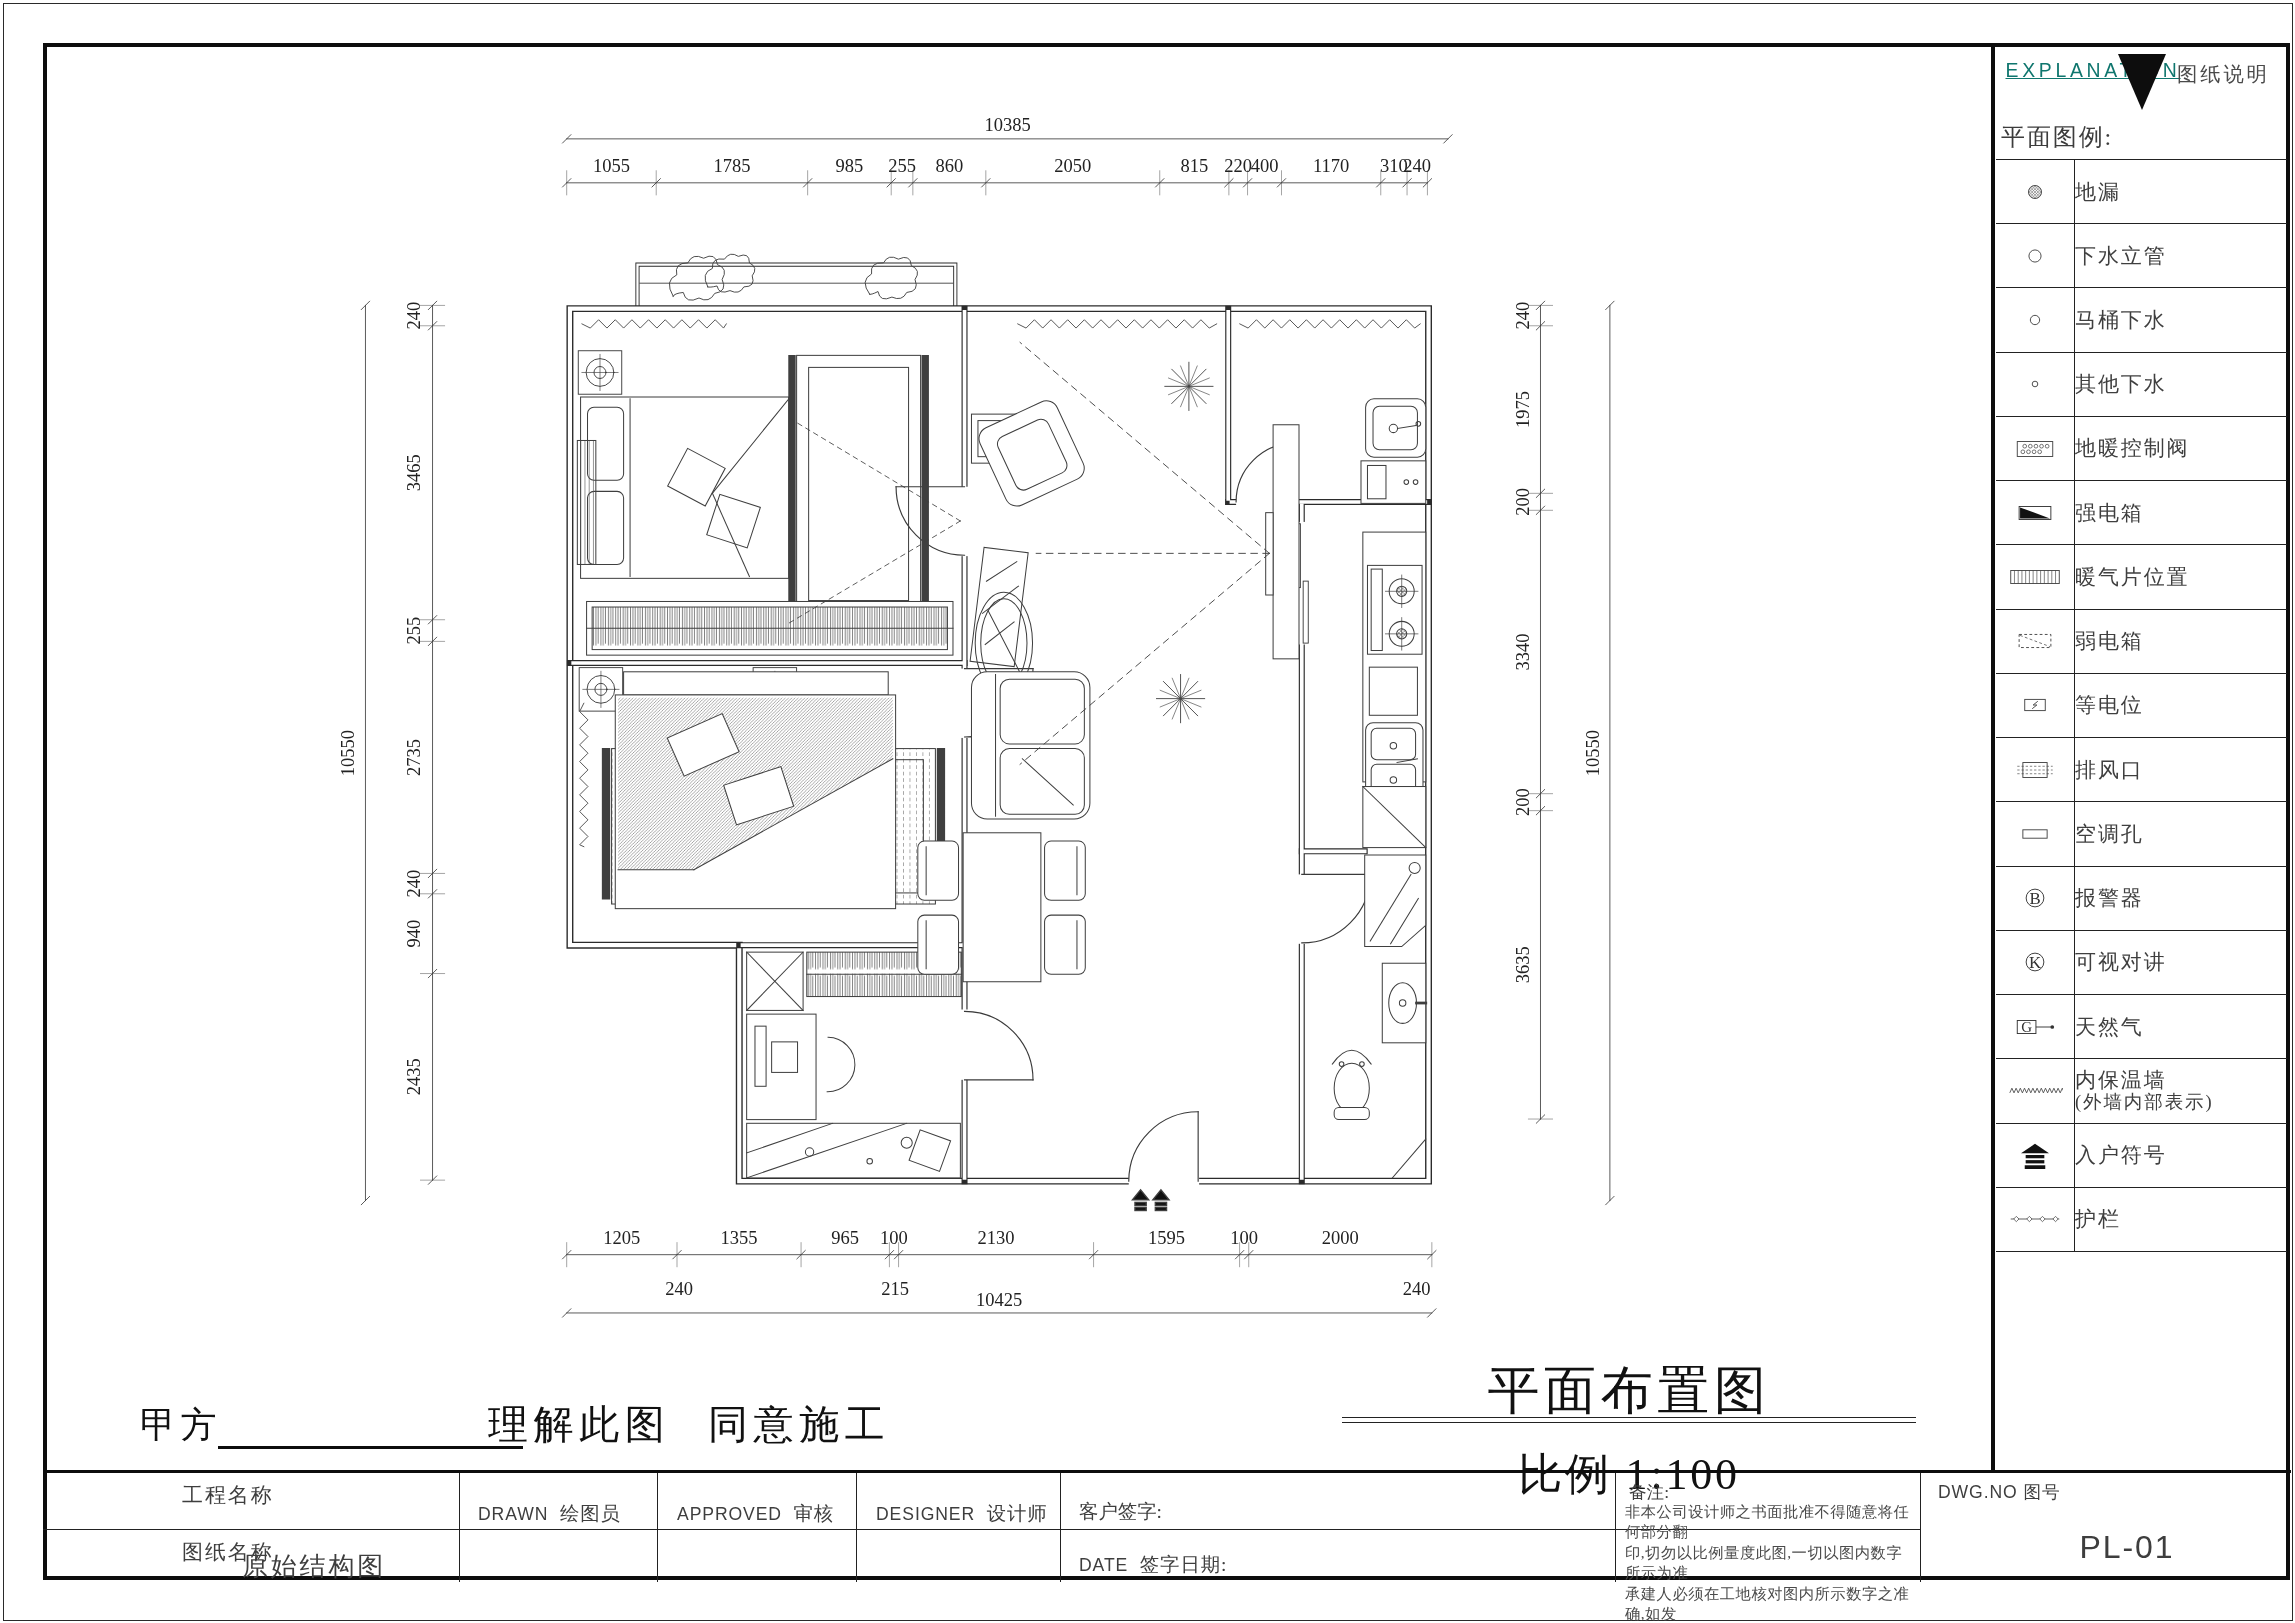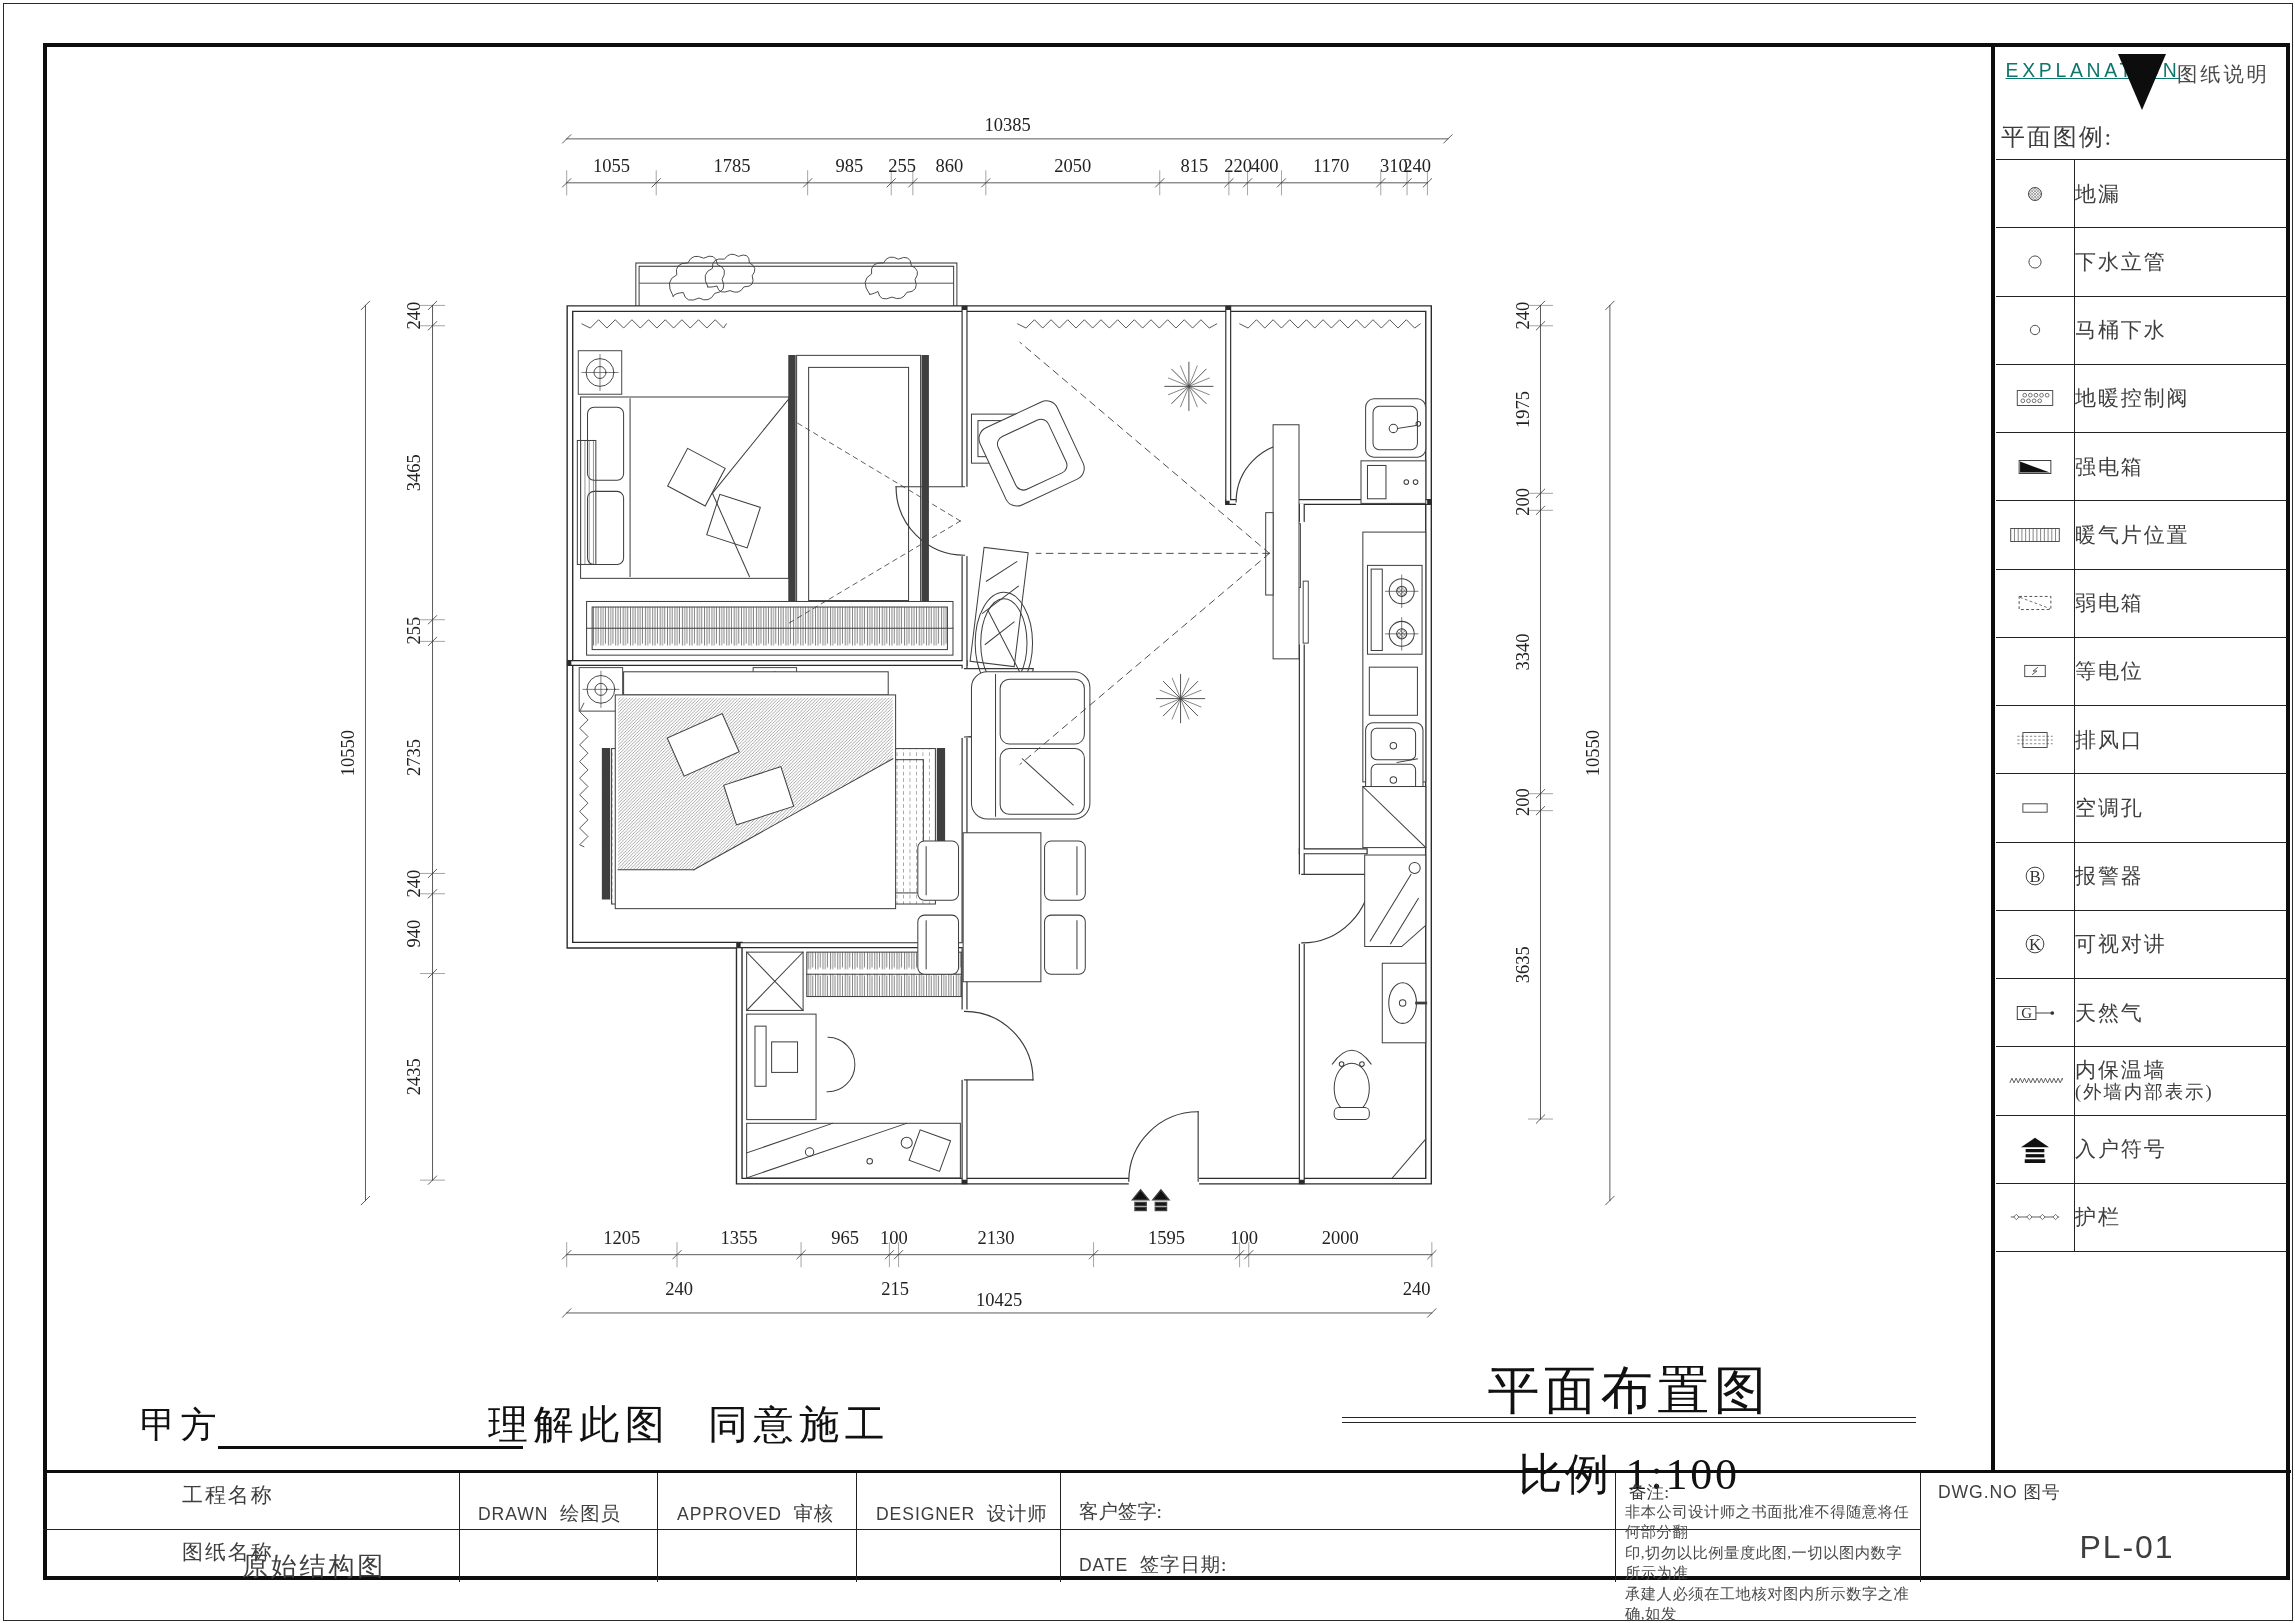--- a/index.html
+++ b/index.html
@@ -99,20 +99,35 @@
             <defs>
               <pattern id="xh" width="6" height="6" patternUnits="userSpaceOnUse">
                 <path d="M0,6 L6,0 M0,0 L6,6" stroke="#444" stroke-width="1"></path>
               </pattern>
             </defs>
             <circle cx="60" cy="30" r="10" stroke="#444" stroke-width="2" fill="none"></circle>
           </svg>
         </div>
         <div class="lg-lab">
           <span>马桶下水</span>
+        </div>
+      </div>
+      <div class="lg-row">
+        <div class="lg-sym">
+          <svg width="56" height="28" viewBox="0 0 120 60">
+            <defs>
+              <pattern id="xh" width="6" height="6" patternUnits="userSpaceOnUse">
+                <path d="M0,6 L6,0 M0,0 L6,6" stroke="#444" stroke-width="1"></path>
+              </pattern>
+            </defs>
+            <circle cx="60" cy="30" r="6" stroke="#444" stroke-width="2" fill="none"></circle>
+          </svg>
+        </div>
+        <div class="lg-lab">
+          <span>其他下水</span>
         </div>
       </div>
       <div class="lg-row">
         <div class="lg-sym">
           <svg width="56" height="28" viewBox="0 0 120 60">
             <defs>
               <pattern id="xh" width="6" height="6" patternUnits="userSpaceOnUse">
                 <path d="M0,6 L6,0 M0,0 L6,6" stroke="#444" stroke-width="1"></path>
               </pattern>
             </defs>

